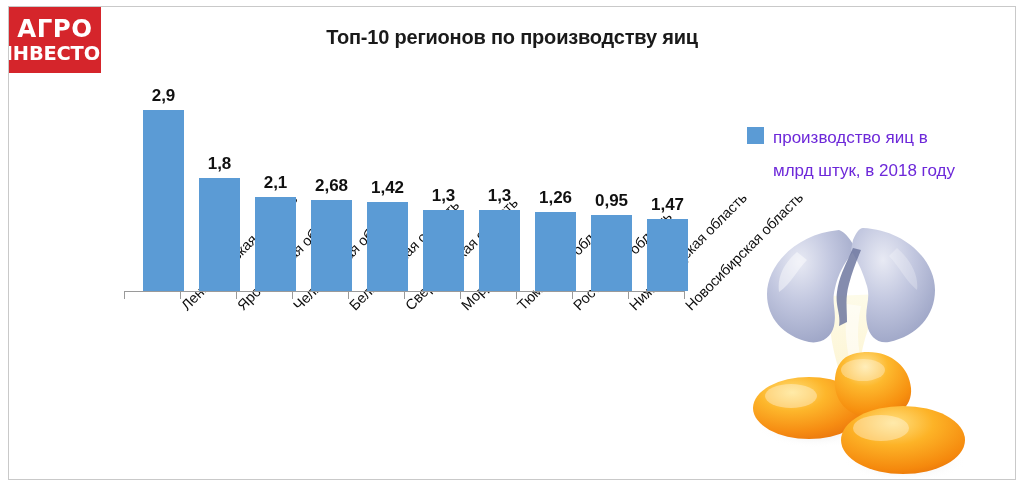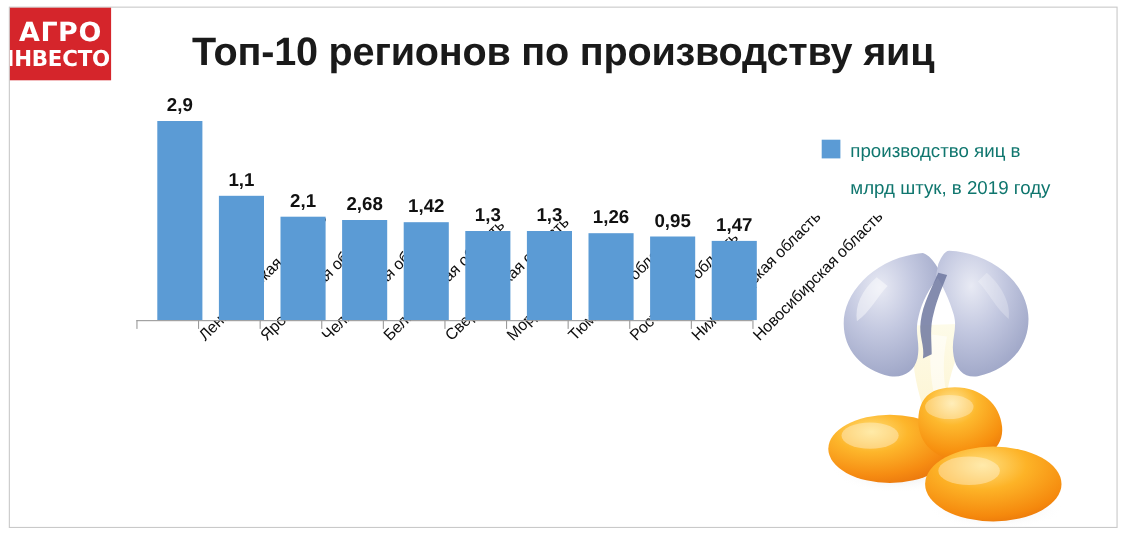--- a/index.html
+++ b/index.html
@@ -58,21 +58,21 @@
     font-family: "DejaVu Sans", sans-serif;
     transform: scaleX(0.97);
   }
   
   #chart-title {
     position: absolute;
     left: 140px;
     top: 26px;
     width: 744px;
     text-align: center;
-    font-size: 36px;
+    font-size: 20px;
     font-weight: bold;
     color: #1a1a1a;
     letter-spacing: -0.2px;
     white-space: nowrap;
   }
   
   #plot {
     position: absolute;
     left: 0px;
     top: 0px;
@@ -141,21 +141,21 @@
     width: 17px;
     height: 17px;
     background: #5b9bd5;
   }
   #legend-text {
     position: absolute;
     left: 26px;
     top: 0px;
     width: 230px;
     font-size: 17px;
-    color: #0f766e;
+    color: #6d28d9;
     line-height: 33px;
   }
   #legend-text span { display: block; }
   
   #egg-illustration {
     position: absolute;
     left: 735px;
     top: 218px;
     width: 280px;
     height: 262px;
@@ -174,21 +174,21 @@
   </div>
 
   <div id="chart-title">Топ-10 регионов по производству яиц</div>
 
   <div id="plot">
     <div id="bars-layer">
         <div class="bar" style="left: 143px; top: 110px; height: 181px; bottom: auto; background: rgb(91, 155, 213); position: absolute;"></div>
         <div class="bar-value" style="left: 123.5px; top: 86px;">2,9</div>
         <div class="cat-label" style="left: 177.5px; top: 302px; width: 0px; transform-origin: left top; transform: rotate(-45deg) translate(-100%, 0px); direction: ltr;">Ленинградская область</div>
         <div class="bar" style="left: 199px; top: 178px; height: 113px; bottom: auto; background: rgb(91, 155, 213); position: absolute;"></div>
-        <div class="bar-value" style="left: 179.5px; top: 154px;">1,1</div>
+        <div class="bar-value" style="left: 179.5px; top: 154px;">1,8</div>
         <div class="cat-label" style="left: 233.5px; top: 302px; width: 0px; transform-origin: left top; transform: rotate(-45deg) translate(-100%, 0px); direction: ltr;">Ярославская область</div>
         <div class="bar" style="left: 255px; top: 197px; height: 94px; bottom: auto; background: rgb(91, 155, 213); position: absolute;"></div>
         <div class="bar-value" style="left: 235.5px; top: 173px;">2,1</div>
         <div class="cat-label" style="left: 289.5px; top: 302px; width: 0px; transform-origin: left top; transform: rotate(-45deg) translate(-100%, 0px); direction: ltr;">Челябинская область</div>
         <div class="bar" style="left: 311px; top: 200px; height: 91px; bottom: auto; background: rgb(91, 155, 213); position: absolute;"></div>
         <div class="bar-value" style="left: 291.5px; top: 176px;">2,68</div>
         <div class="cat-label" style="left: 345.5px; top: 302px; width: 0px; transform-origin: left top; transform: rotate(-45deg) translate(-100%, 0px); direction: ltr;">Белгородская область</div>
         <div class="bar" style="left: 367px; top: 202px; height: 89px; bottom: auto; background: rgb(91, 155, 213); position: absolute;"></div>
         <div class="bar-value" style="left: 347.5px; top: 178px;">1,42</div>
         <div class="cat-label" style="left: 401.5px; top: 302px; width: 0px; transform-origin: left top; transform: rotate(-45deg) translate(-100%, 0px); direction: ltr;">Свердловская область</div>
@@ -219,21 +219,21 @@
       <div class="axis-tick" style="left: 516px;"></div>
       <div class="axis-tick" style="left: 572px;"></div>
       <div class="axis-tick" style="left: 628px;"></div>
       <div class="axis-tick" style="left: 684px;"></div>
     </div>
 
   <div id="legend">
     <div id="legend-swatch" style="background: rgb(91, 155, 213);"></div>
     <div id="legend-text">
       <span>производство яиц в</span>
-      <span>млрд штук, в 2019 году</span>
+      <span>млрд штук, в 2018 году</span>
     </div>
   </div>
 
   <div id="egg-illustration">
     <svg viewBox="0 0 280 262" width="280" height="262" xmlns="http://www.w3.org/2000/svg">
       <defs>
         <radialGradient id="shellG" cx="38%" cy="28%" r="80%">
           <stop offset="0%" stop-color="#e8eaf4"></stop>
           <stop offset="45%" stop-color="#c3c8e0"></stop>
           <stop offset="100%" stop-color="#9aa2c4"></stop>

